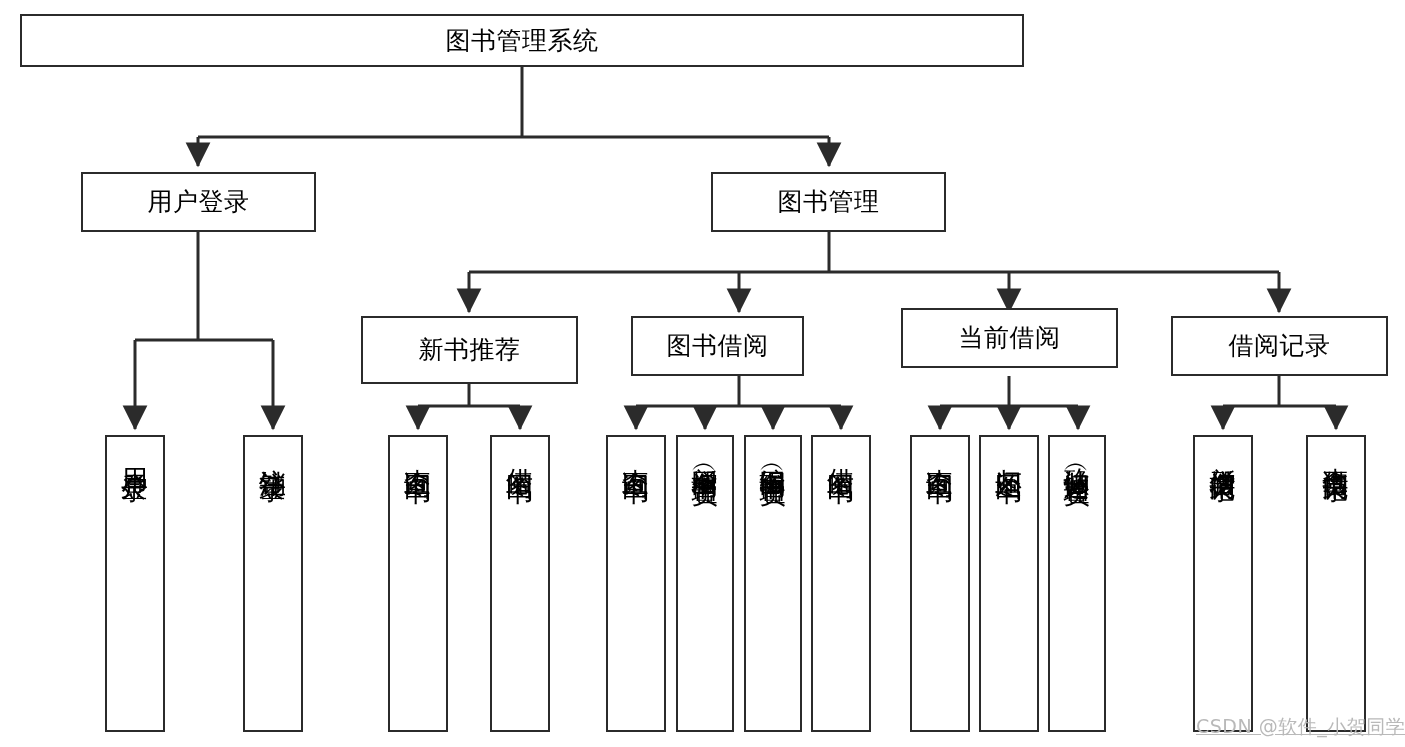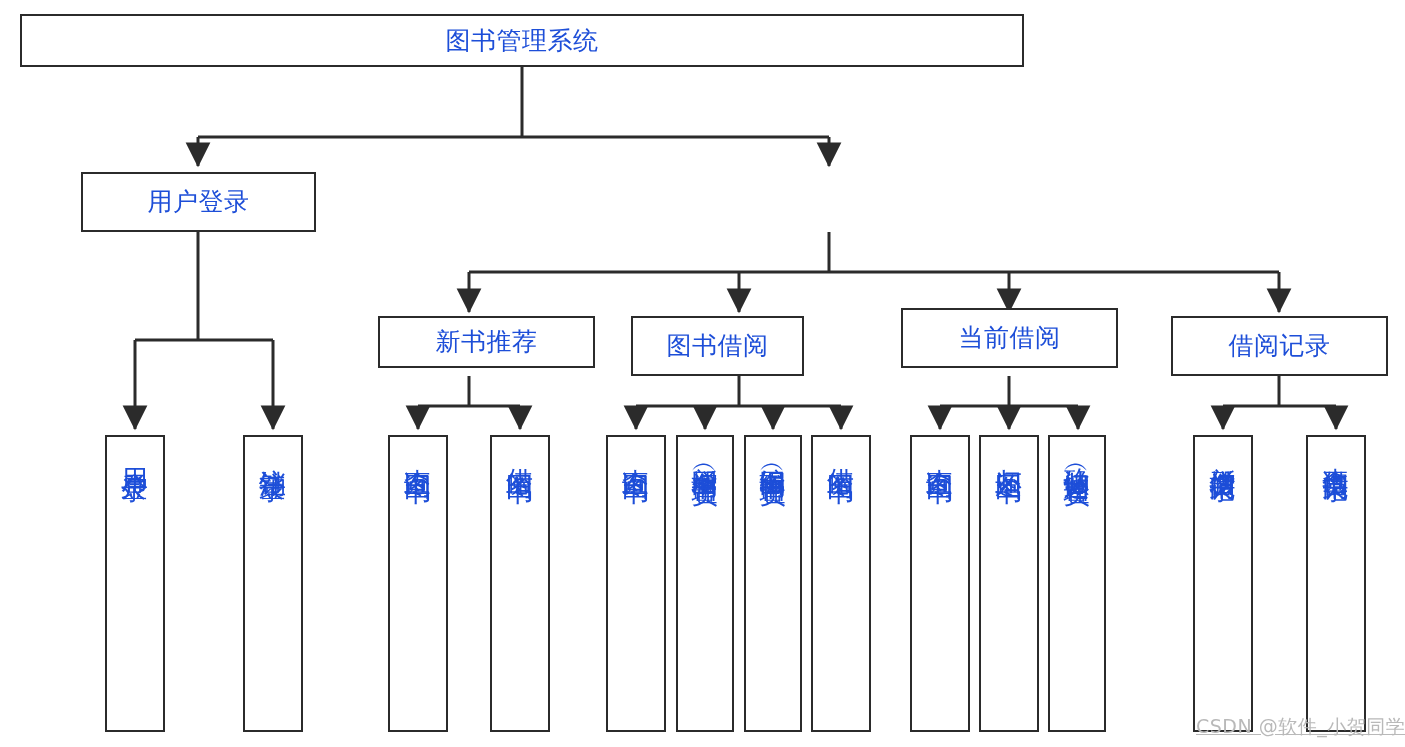--- a/index.html
+++ b/index.html
@@ -14,21 +14,21 @@
   #wires{position:absolute;left:0;top:0;width:1405px;height:747px;}
 
   .node{
     position:absolute;
     box-sizing:border-box;
     background:#ffffff;
     border:2.5px solid #2b2b2b;
     display:flex;
     align-items:center;
     justify-content:center;
-    color:#1d4ed8;
+    color:#000000;
   }
   .node .lbl{
     display:block;
     text-align:center;
     line-height:1.02;
     white-space:nowrap;
   }
 
   
   .node.horiz .lbl{
@@ -121,22 +121,25 @@
   </svg>
 
   <div class="node horiz root" style="left:20px;top:14px;width:1004px;height:53px;">
     <span class="lbl">图书管理系统</span>
   </div>
 
   <div class="node horiz" style="left:81px;top:172px;width:235px;height:60px;">
     <span class="lbl">用户登录</span>
   </div>
 
-
-  <div class="node horiz" style="left:378px;top:316px;width:217px;height:52px;">
+  <div class="node horiz" style="left:711px;top:172px;width:235px;height:60px;">
+    <span class="lbl">图书管理</span>
+  </div>
+
+  <div class="node horiz" style="left:361px;top:316px;width:217px;height:68px;">
     <span class="lbl">新书推荐</span>
   </div>
 
   <div class="node horiz" style="left:631px;top:316px;width:173px;height:60px;">
     <span class="lbl">图书借阅</span>
   </div>
 
   <div class="node horiz" style="left:901px;top:308px;width:217px;height:60px;">
     <span class="lbl">当前借阅</span>
   </div>

